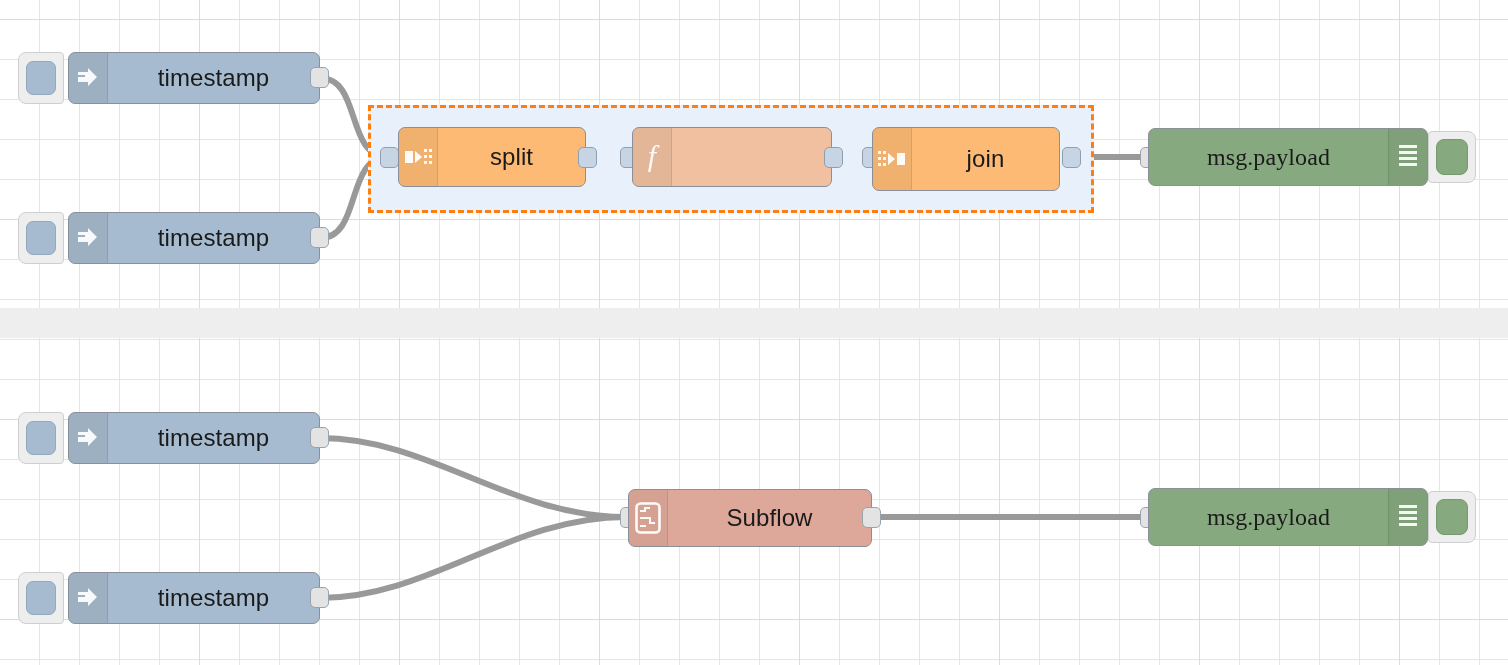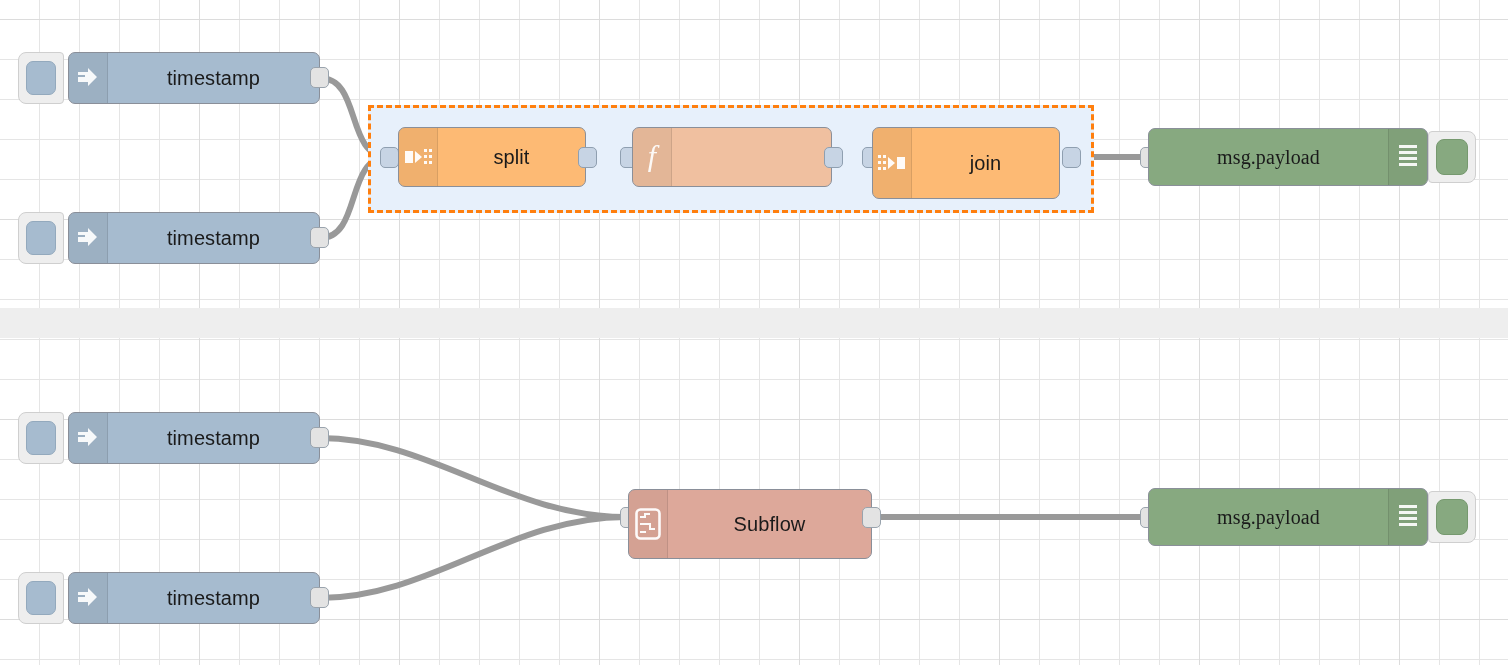--- a/index.html
+++ b/index.html
@@ -33,21 +33,21 @@
 
   
   .node{position:absolute;box-sizing:border-box;
         border:1px solid #8a8f99;border-radius:7px;
         display:flex;align-items:stretch;
         box-shadow:0 0 0 0 rgba(0,0,0,0);}
   .node .icon-cell{width:38px;flex:0 0 38px;display:flex;
         align-items:center;justify-content:center;
         border-right:1px solid rgba(0,0,0,.10);border-radius:6px 0 0 6px;}
   .node .label{flex:1;display:flex;align-items:center;justify-content:center;
-        font-size:20px;color:#1a1a1a;letter-spacing:.1px;padding:18px 6px;}
+        font-size:24px;color:#1a1a1a;letter-spacing:.1px;padding:18px 6px;}
   .node.inject .icon-cell{background:rgba(0,0,0,.06);}
   .node.inject{background:#a6bbcf;}
   .node.split,.node.join{background:#fdba74;}
   .node.split .icon-cell,.node.join .icon-cell{background:rgba(0,0,0,.05);}
   .node.fn{background:#f0c0a0;}
   .node.fn .icon-cell{background:rgba(0,0,0,.05);}
   .node.subflow{background:#dda89a;}
   .node.subflow .icon-cell{background:rgba(0,0,0,.04);}
   .node.debug{background:#87a980;font-family:Liberation Serif, serif;}
   .node.debug .icon-cell{background:rgba(0,0,0,.05);
@@ -158,21 +158,21 @@
     <span class="icon-cell">
       <svg class="ico" width="26" height="34" viewBox="0 0 26 34">
         <text x="13" y="26" text-anchor="middle" font-family="'Liberation Serif',serif" font-size="30" font-style="italic" fill="#ffffff" opacity=".92">f</text>
       </svg>
     </span>
     <span class="label"></span>
   </div>
   <div class="port in-group" style="left:824px;top:147px;"></div>
 
   <div class="port in-group" style="left:862px;top:147px;"></div>
-  <div class="node join" style="left:872px;top:127px;width:188px;height:72px;">
+  <div class="node join" style="left:872px;top:127px;width:188px;height:64px;">
     <span class="icon-cell">
       <svg class="ico" width="28" height="22" viewBox="0 0 28 22">
         <g fill="#fff" opacity=".95">
           <rect x="0" y="3" width="3" height="3"></rect>
             <rect x="5" y="3" width="3" height="3"></rect>
           <rect x="0" y="9" width="3" height="3"></rect>
             <rect x="5" y="9" width="3" height="3"></rect>
           <rect x="0" y="15" width="3" height="3"></rect>
             <rect x="5" y="15" width="3" height="3"></rect>
         </g>
@@ -222,21 +222,21 @@
     <span class="icon-cell">
       <svg class="ico" width="26" height="26" viewBox="0 0 26 26">
         <path d="M3 7 h10 v-4 l9 9 -9 9 v-4 h-10 v-5 h7 v-2 h-7 z" fill="#ffffff" opacity="0.92"></path>
       </svg>
     </span>
     <span class="label">timestamp</span>
   </div>
   <div class="port" style="left:310px;top:587px;"></div>
 
   <div class="port" style="left:620px;top:507px;"></div>
-  <div class="node subflow" style="left:628px;top:489px;width:244px;height:70px;">
+  <div class="node subflow" style="left:628px;top:489px;width:244px;height:58px;">
     <span class="icon-cell">
       <svg class="ico" width="26" height="32" viewBox="0 0 26 32">
         <rect x="1.5" y="1.5" width="23" height="29" rx="4" fill="none" stroke="#ffffff" stroke-width="2.6" opacity=".95"></rect>
         <g stroke="#ffffff" stroke-width="2" fill="none" opacity=".95">
           <path d="M5 9 h5 v-3 h5"></path>
           <path d="M5 16 h6"></path>
           <path d="M11 16 h4 v5 h5"></path>
           <path d="M5 24 h6"></path>
         </g>
       </svg>

